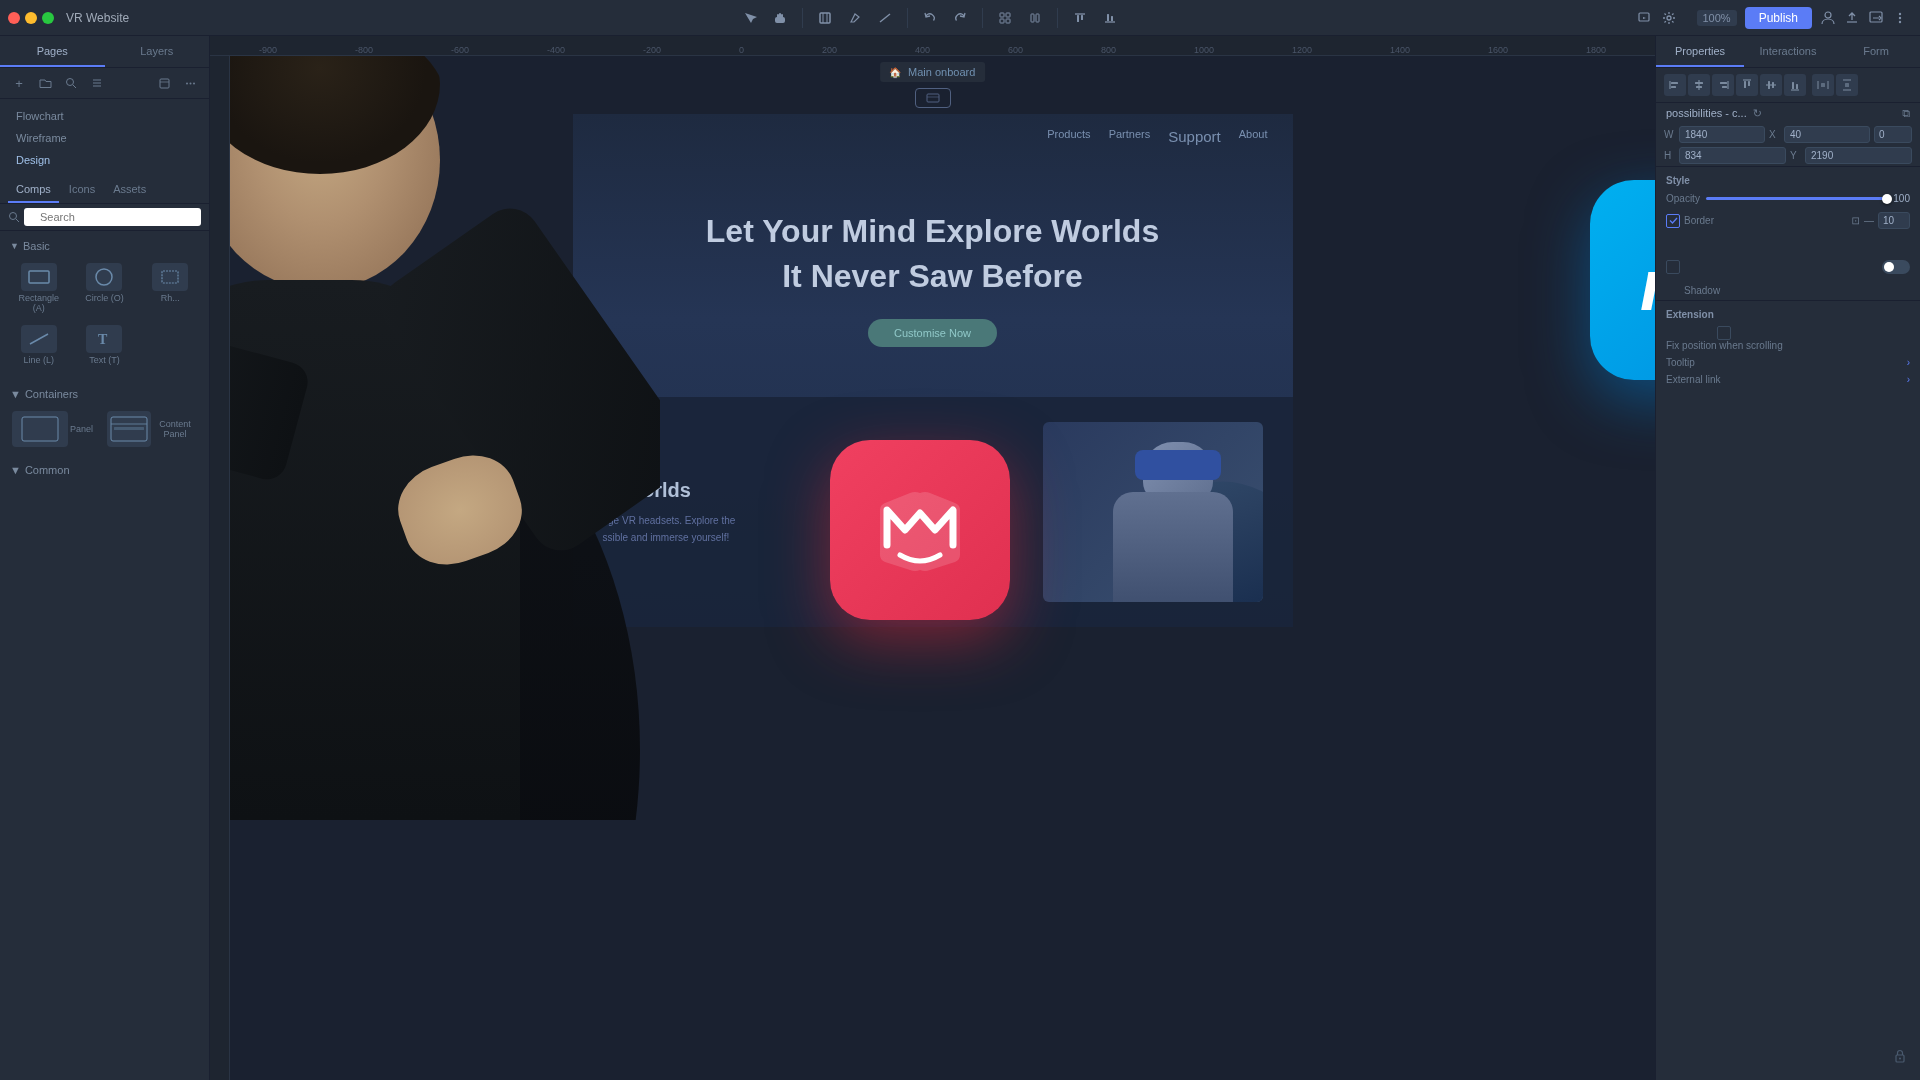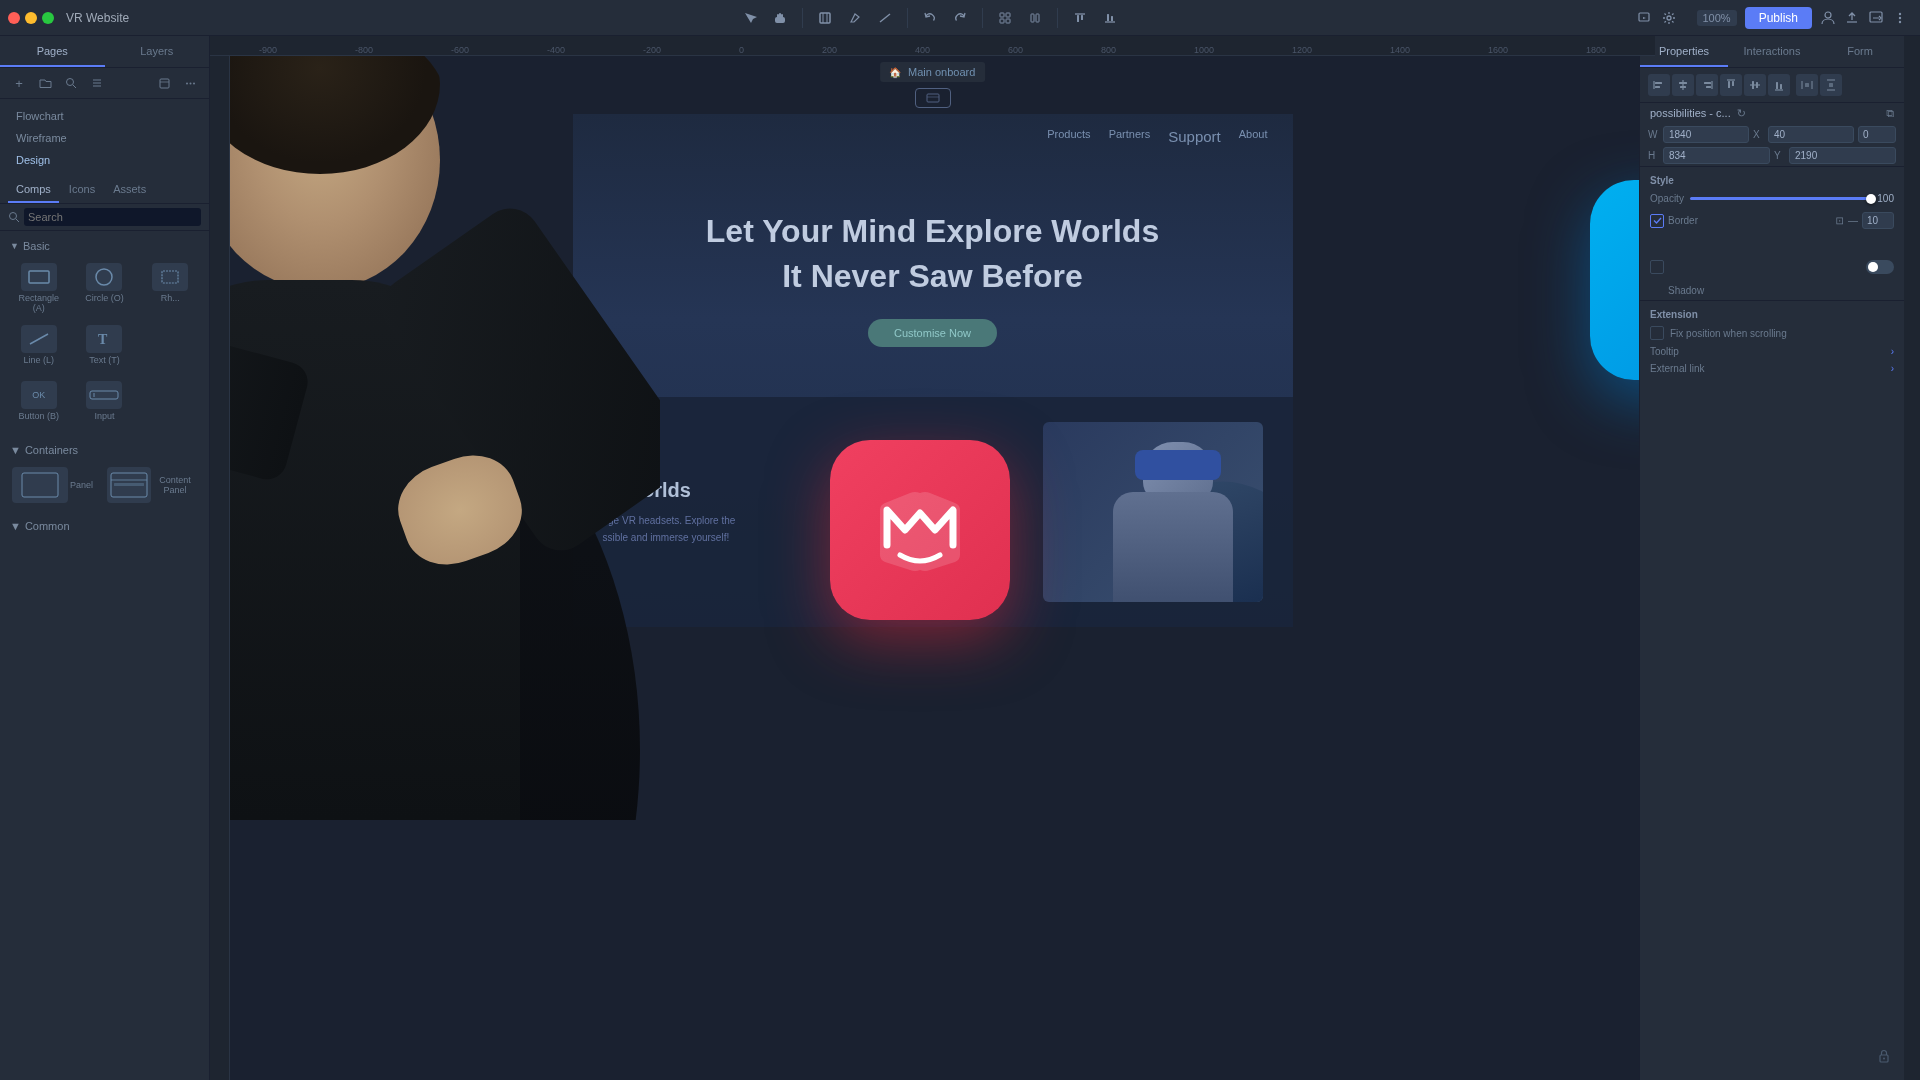--- a/index.html
+++ b/index.html
@@ -193,24 +193,24 @@
     .palette-tab.active { color: #a0b0c8; border-bottom: 2px solid #5b7cf6; }
 
     .search-bar {
       display: flex;
       align-items: center;
       padding: 4px 8px;
       gap: 4px;
       border-bottom: 1px solid #1a2030;
     }
     .search-bar input {
-      background: #0f172a;
+      background: #ffffff;
       border: none;
       border-radius: 3px;
-      padding: 3px 4px;
+      padding: 3px 16px;
       color: #8090a8;
       font-size: 11px;
       flex: 1;
       outline: none;
     }
 
     .basic-section {
       padding: 6px 0;
     }
     .basic-header {
@@ -282,21 +282,21 @@
       display: flex; align-items: center; gap: 4px;
       padding: 3px 10px;
       color: #7a8a9e;
       font-size: 11px;
       cursor: pointer;
     }
 
     
     .right-sidebar {
       position: absolute;
-      top: 36px; right: 16px;
+      top: 36px; right: 0;
       width: 265px;
       height: calc(100% - 36px);
       background: #252d3a;
       border-left: 1px solid #1a2030;
       z-index: 80;
       overflow-y: auto;
     }
     .right-sidebar::-webkit-scrollbar { width: 4px; }
     .right-sidebar::-webkit-scrollbar-track { background: #252d3a; }
     .right-sidebar::-webkit-scrollbar-thumb { background: #404d60; border-radius: 2px; }
@@ -770,37 +770,20 @@
       <div class="comp-item">
         <div class="comp-icon">
           <svg width="20" height="20" viewBox="0 0 20 20" fill="none">
             <text x="4" y="15" font-size="14" fill="#6a8aaa" font-family="serif" font-weight="bold">T</text>
           </svg>
         </div>
         <span class="comp-label">Text (T)</span>
       </div>
     </div>
 
-    <div class="components-grid">
-      <div class="comp-item">
-        <div class="comp-icon" style="font-size:9px;color:#6a8aaa;background:#303c4e;">
-          <span>OK</span>
-        </div>
-        <span class="comp-label">Button (B)</span>
-      </div>
-      <div class="comp-item">
-        <div class="comp-icon">
-          <svg width="32" height="16" viewBox="0 0 32 16" fill="none">
-            <rect x="2" y="4" width="28" height="8" rx="2" stroke="#6a8aaa" stroke-width="1" fill="none"></rect>
-            <line x1="6" y1="6" x2="6" y2="10" stroke="#6a8aaa" stroke-width="1"></line>
-          </svg>
-        </div>
-        <span class="comp-label">Input</span>
-      </div>
-    </div>
   </div>
 
   <div class="basic-section">
     <div class="containers-header">
       <span class="arrow">▼</span>
       <span>Containers</span>
     </div>
     <div class="panel-icons">
       <div class="panel-item">
         <div class="panel-icon">
@@ -1075,21 +1058,21 @@
       <span style="font-size:10px;color:#6a7a8e;margin-top:48px;">Shadow</span>
     </div>
     <div class="toggle-off toggle-btn" style="width:28px;height:14px;background:#3a4a5e;border-radius:7px;position:relative;">
       <span style="position:absolute;width:10px;height:10px;background:#607080;border-radius:50%;top:2px;left:2px;"></span>
     </div>
   </div>
 
   <div class="prop-section-title">Extension</div>
 
   <div class="ext-row">
-    <div style="display:flex;align-items:center;gap:6px;">
+    <div style="display:flex;align-items:center;gap:0;flex-direction:column;">
       <div style="width:14px;height:14px;border:1.5px solid #3a4a5e;border-radius:2px;"></div>
       <span class="ext-label">Fix position when scrolling</span>
     </div>
   </div>
 
   <div class="ext-row">
     <span class="ext-label">Tooltip</span>
     <span class="ext-arrow">›</span>
   </div>
 

